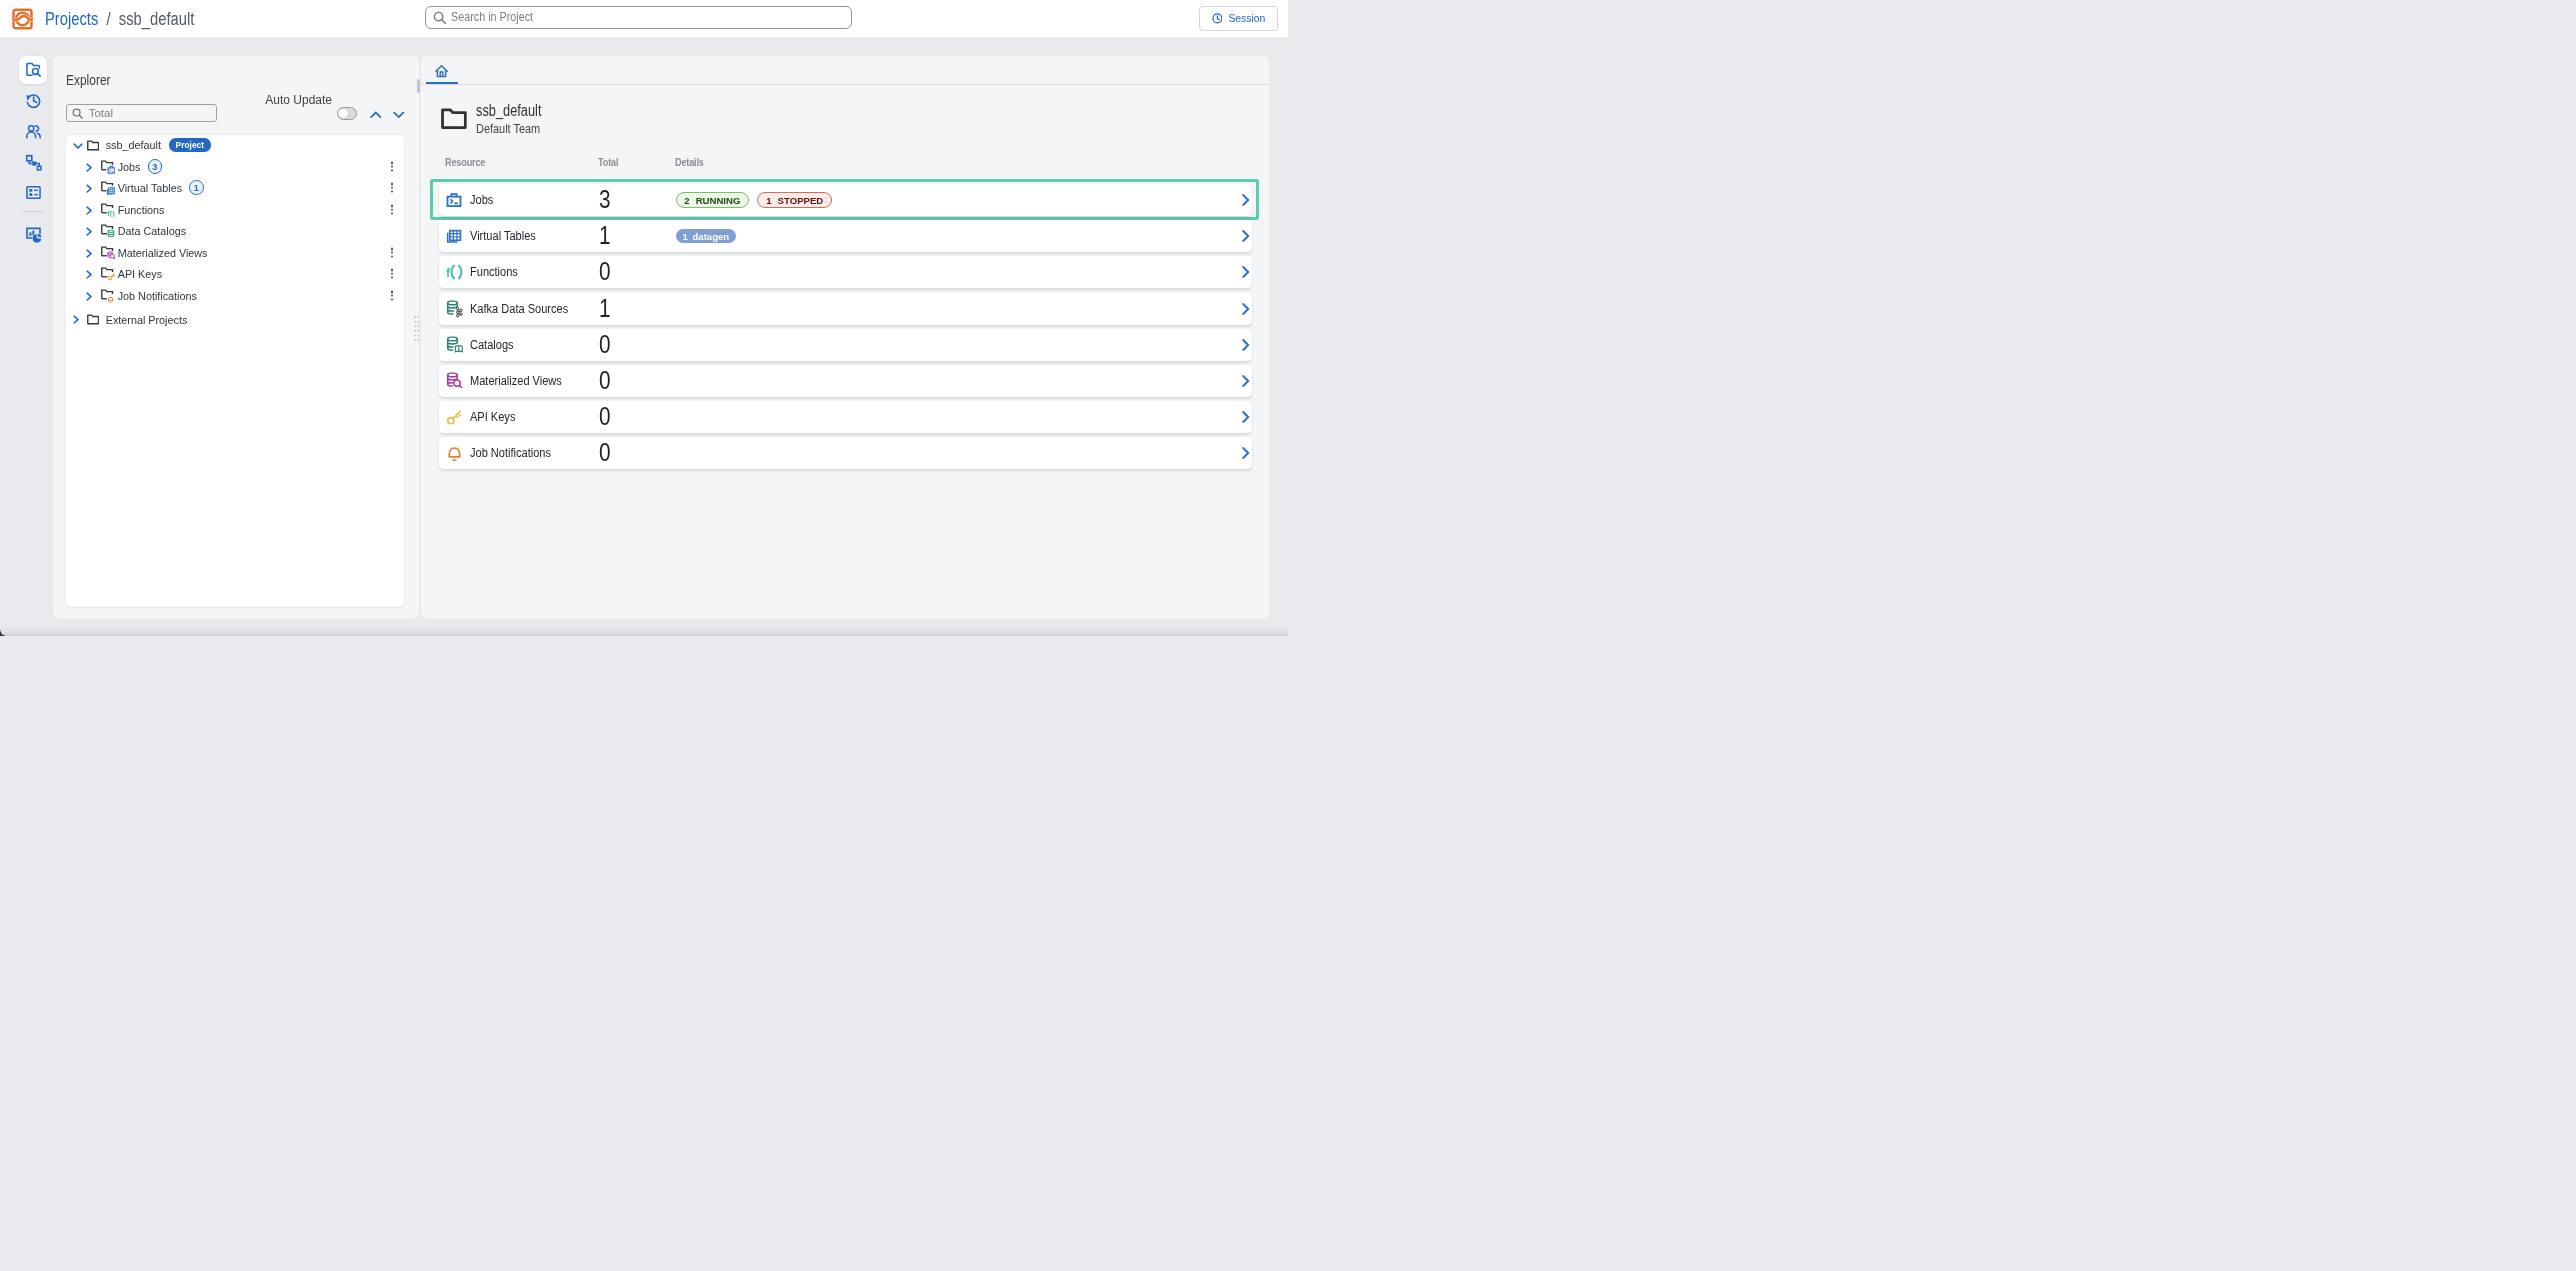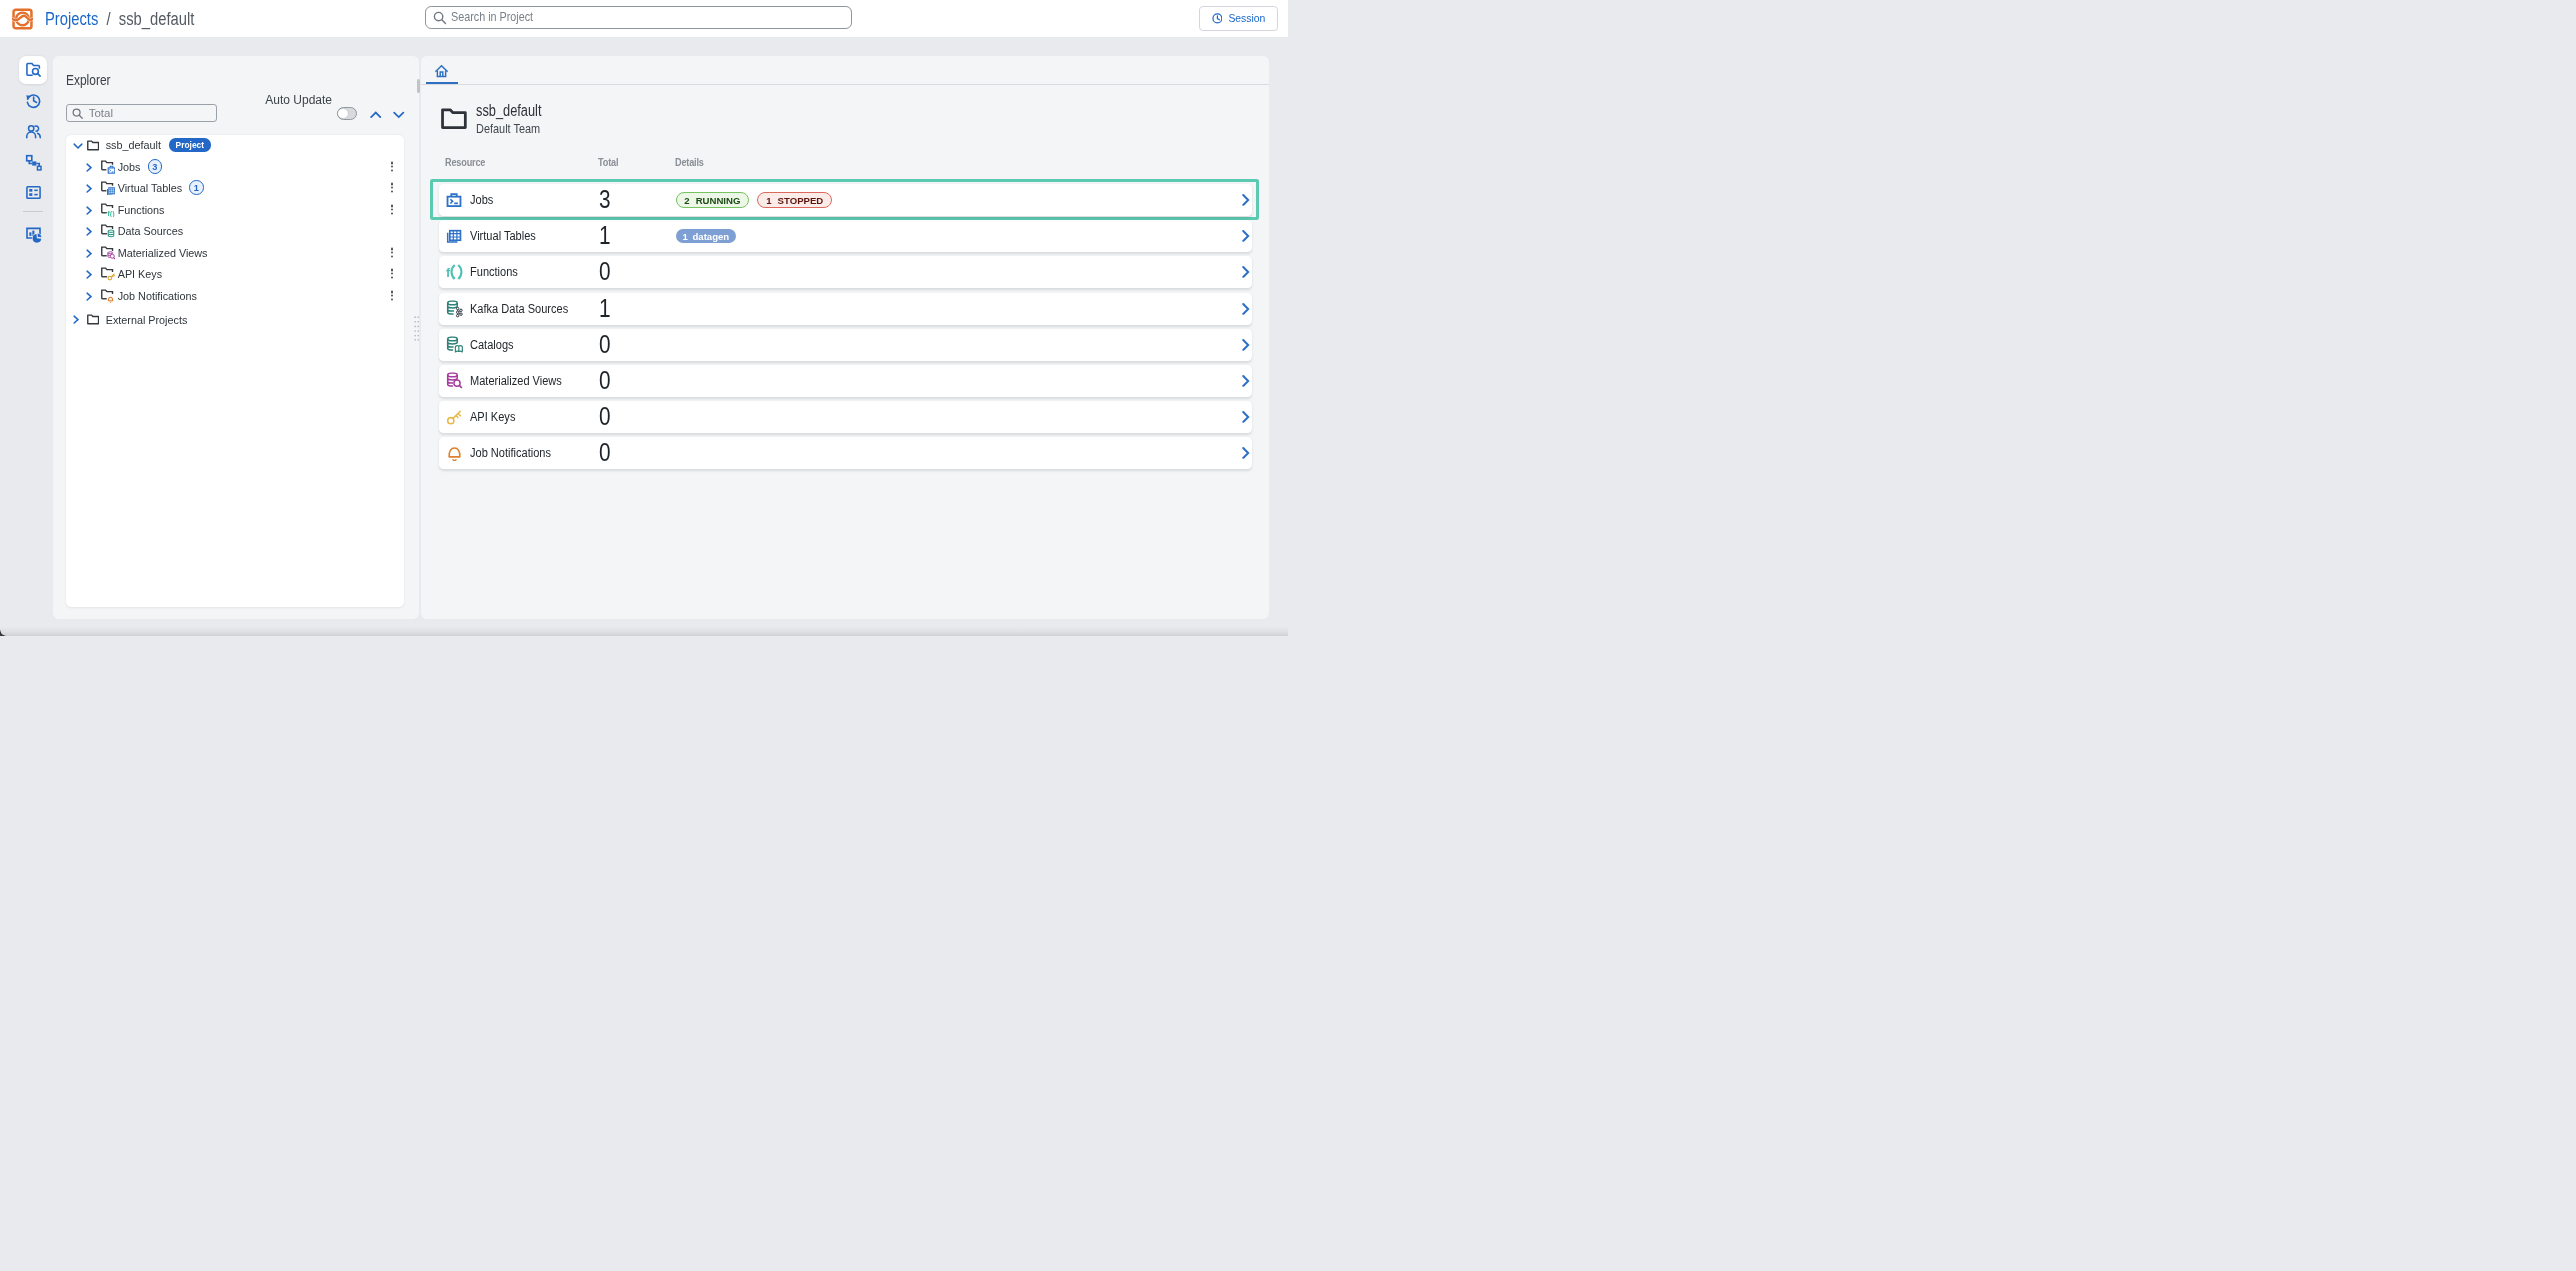--- a/index.html
+++ b/index.html
@@ -216,21 +216,21 @@
     <div class="trow" style="top:85px;">
       <svg class="abs" style="left:20px; top:7px;" width="6.1" height="9.2" viewBox="0 0 8 12">
           <path d="M1.5 1.5 L6.5 6 L1.5 10.5" fill="none" stroke="#2368c6" stroke-width="2" stroke-linecap="round"></path>
         </svg>
       <svg class="abs" style="left:35px; top:3.8px;" width="14.6" height="14" viewBox="0 0 19 18">
         <path d="M1 12.6 V1.4 H6 L7.6 3.3 H15 V6.5" fill="none" stroke="#33383d" stroke-width="1.8"></path>
           <path d="M1 12.6 H8" fill="none" stroke="#33383d" stroke-width="1.8"></path>
         <ellipse cx="13" cy="9.3" rx="3.6" ry="1.5" fill="none" stroke="#339b8a" stroke-width="1.4"></ellipse>
         <path d="M9.4 9.3 V15 c0 .9 1.6 1.5 3.6 1.5 s3.6 -.6 3.6 -1.5 V9.3 M9.4 12.2 c0 .9 1.6 1.5 3.6 1.5 s3.6 -.6 3.6 -1.5" fill="none" stroke="#339b8a" stroke-width="1.4"></path>
       </svg>
-      <span style="margin-left:52px;">Data Sources</span>
+      <span style="margin-left:52px;">Data Catalogs</span>
     </div>
     <div class="trow" style="top:107px;">
       <svg class="abs" style="left:20px; top:7px;" width="6.1" height="9.2" viewBox="0 0 8 12">
           <path d="M1.5 1.5 L6.5 6 L1.5 10.5" fill="none" stroke="#2368c6" stroke-width="2" stroke-linecap="round"></path>
         </svg>
       <svg class="abs" style="left:35px; top:3.8px;" width="14.6" height="14" viewBox="0 0 19 18">
         <path d="M1 12.6 V1.4 H6 L7.6 3.3 H15 V6.5" fill="none" stroke="#33383d" stroke-width="1.8"></path>
           <path d="M1 12.6 H7.5" fill="none" stroke="#33383d" stroke-width="1.8"></path>
         <ellipse cx="12.2" cy="8.8" rx="3.2" ry="1.3" fill="none" stroke="#a63ba0" stroke-width="1.3"></ellipse>
         <path d="M9 8.8 V13.6 c0 .8 1.4 1.3 3.2 1.3 M9 11.2 c0 .8 1.4 1.3 3.2 1.3" fill="none" stroke="#a63ba0" stroke-width="1.3"></path>

